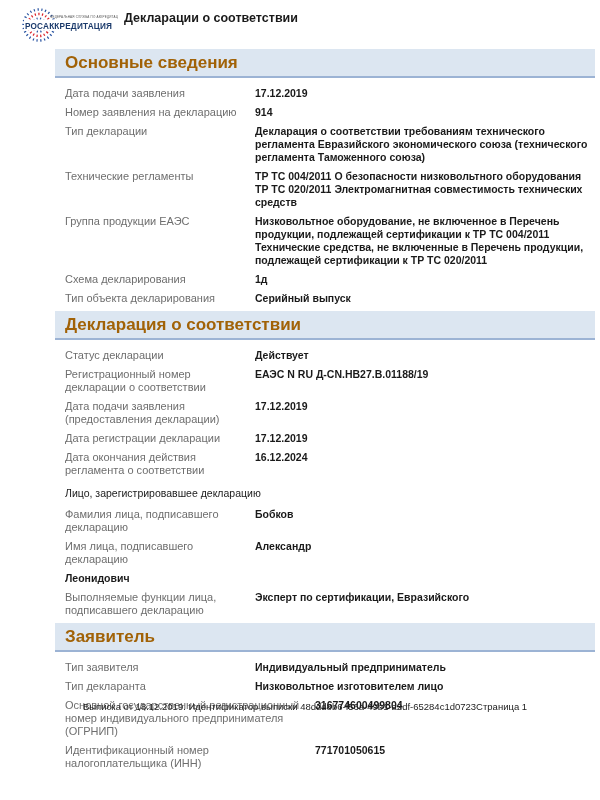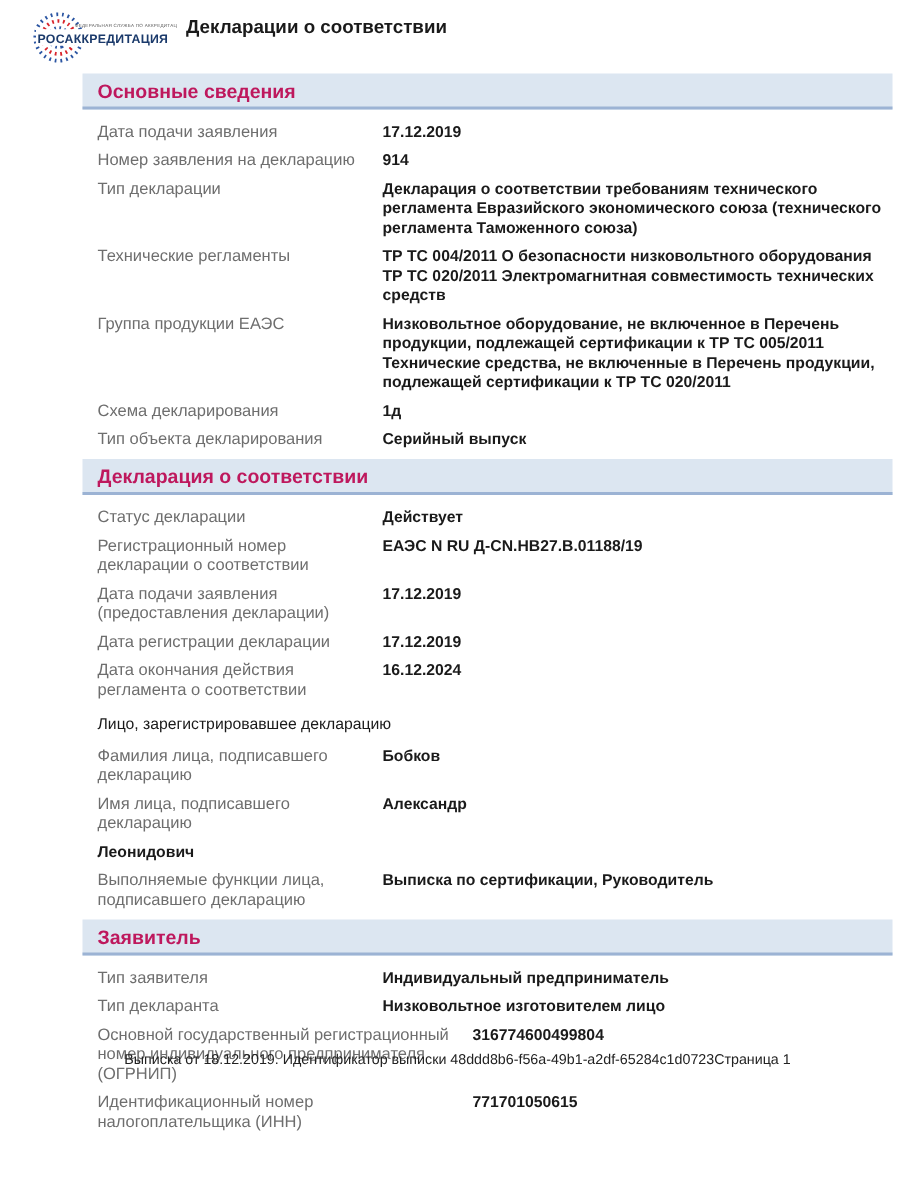--- a/index.html
+++ b/index.html
@@ -18,21 +18,21 @@
 
   
   .content { margin-left: 35px; }
   .section { margin-bottom: 2px; }
   .section-bar {
     background: #dce6f1;
     border-bottom: 2px solid #9cb3d4;
     padding: 4px 10px 3px 10px;
     margin-bottom: 9px;
   }
-  .section-title { font-size: 13px; font-weight: bold; color: #be185d; }
+  .section-title { font-size: 17px; font-weight: bold; color: #a16207; }
 
   .row {
     display: grid;
     grid-template-columns: 190px 1fr;
     margin-bottom: 6px;
     padding-left: 10px;
   }
   .row.wide { grid-template-columns: 250px 1fr; }
   .label {
     font-size: 11px;
@@ -104,21 +104,21 @@
         <div class="label">Тип декларации</div>
         <div class="value">Декларация о соответствии требованиям технического регламента Евразийского экономического союза (технического регламента Таможенного союза)</div>
       </div>
       <div class="row">
         <div class="label">Технические регламенты</div>
         <div class="value">ТР ТС 004/2011 О безопасности низковольтного оборудования
 ТР ТС 020/2011 Электромагнитная совместимость технических средств</div>
       </div>
       <div class="row">
         <div class="label">Группа продукции ЕАЭС</div>
-        <div class="value">Низковольтное оборудование, не включенное в Перечень продукции, подлежащей сертификации к ТР ТС 005/2011
+        <div class="value">Низковольтное оборудование, не включенное в Перечень продукции, подлежащей сертификации к ТР ТС 004/2011
 Технические средства, не включенные в Перечень продукции, подлежащей сертификации к ТР ТС 020/2011</div>
       </div>
       <div class="row">
         <div class="label">Схема декларирования</div>
         <div class="value">1д</div>
       </div>
       <div class="row">
         <div class="label">Тип объекта декларирования</div>
         <div class="value">Серийный выпуск</div>
       </div>
@@ -155,21 +155,21 @@
       </div>
       <div class="row">
         <div class="label">Имя лица, подписавшего декларацию</div>
         <div class="value">Александр</div>
       </div>
       <div class="row">
         <div class="value">Леонидович</div>
       </div>
       <div class="row">
         <div class="label">Выполняемые функции лица, подписавшего декларацию</div>
-        <div class="value">Выписка по сертификации, Руководитель</div>
+        <div class="value">Эксперт по сертификации, Евразийского</div>
       </div>
     </div>
 
     <div class="section">
       <div class="section-bar">
         <div class="section-title">Заявитель</div>
       </div>
       <div class="row">
         <div class="label">Тип заявителя</div>
         <div class="value">Индивидуальный предприниматель</div>

